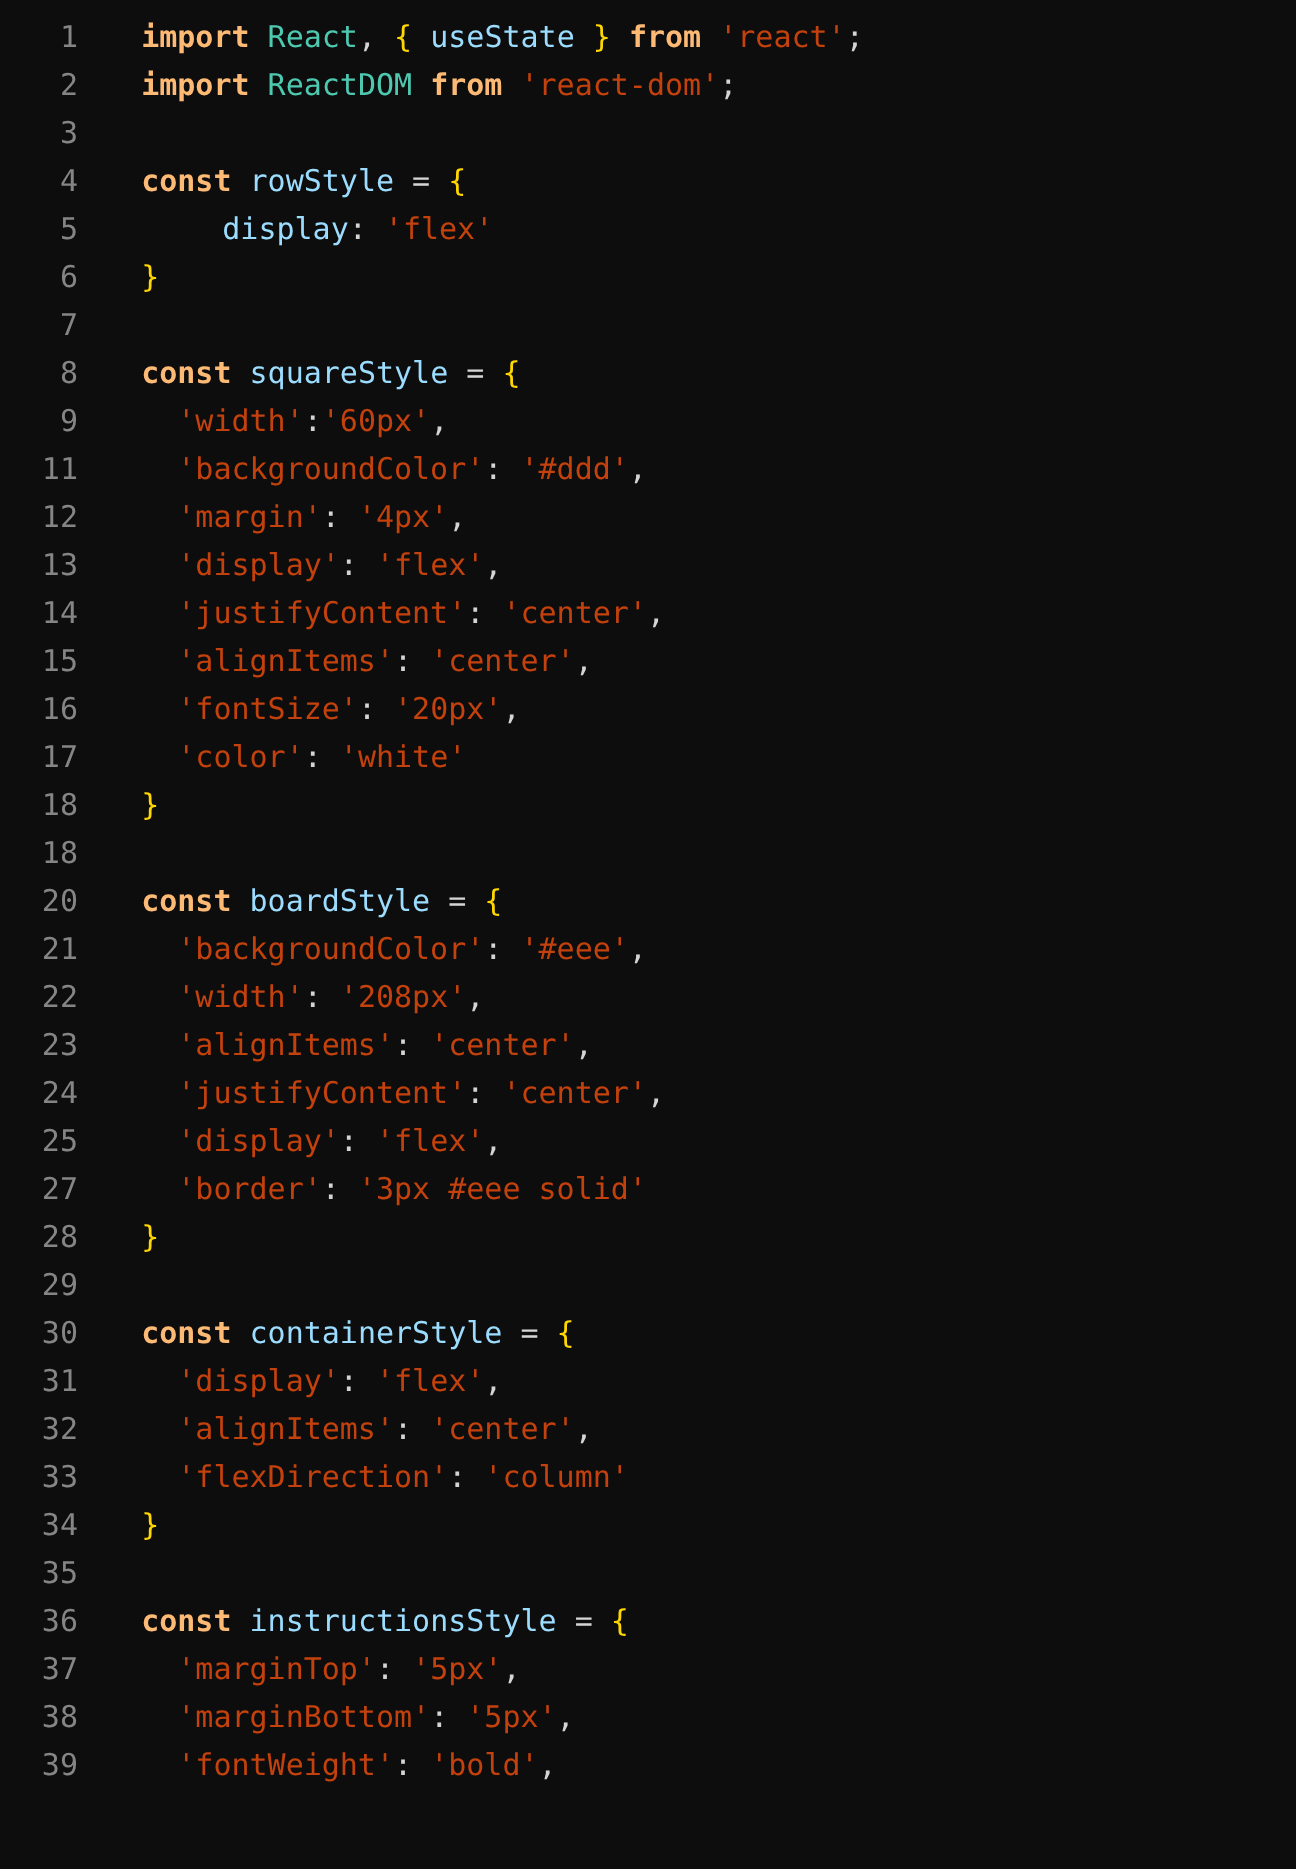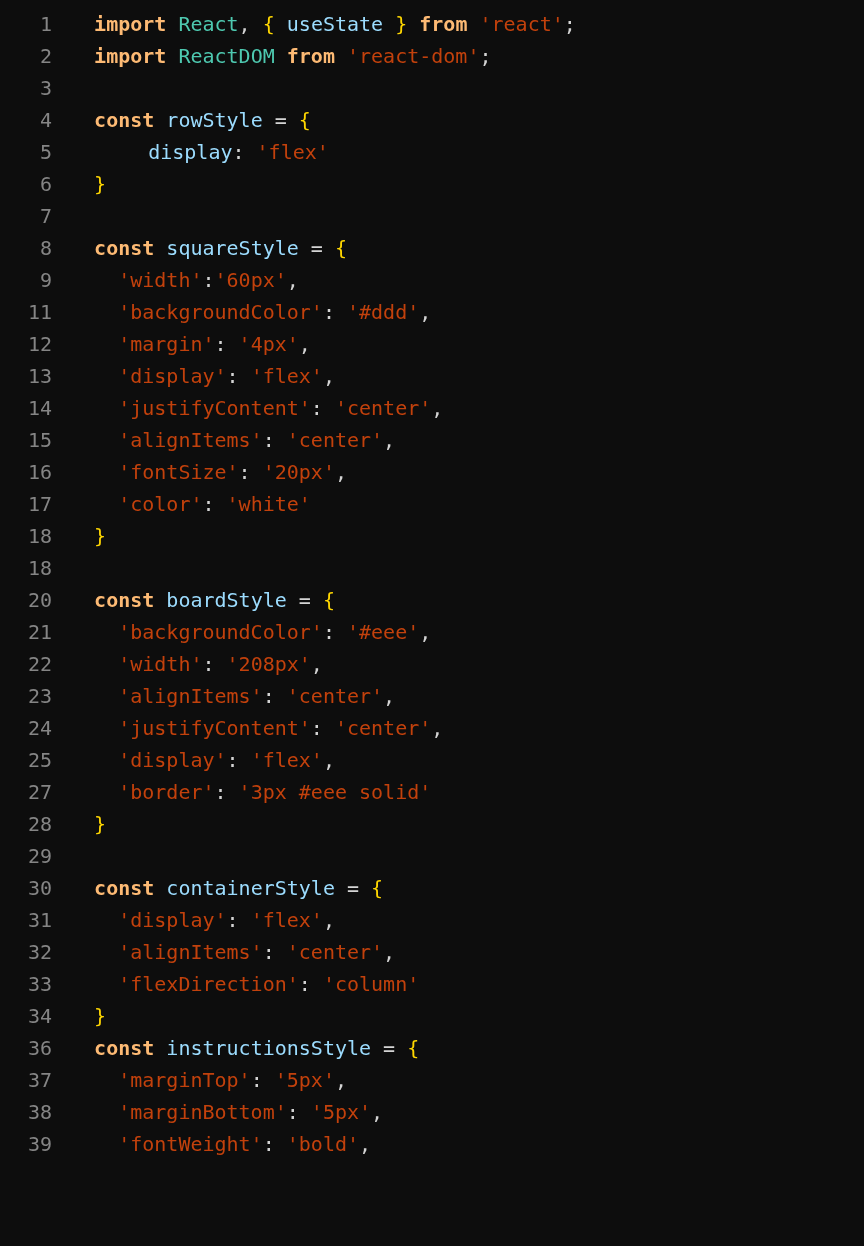--- a/index.html
+++ b/index.html
@@ -170,20 +170,24 @@
     </div>
     <div class="line">
       <div class="gutter">33</div>
       <div class="code"><span>    </span><span class="tok-string">'flexDirection'</span><span class="tok-punct">: </span><span class="tok-string">'column'</span></div>
     </div>
     <div class="line">
       <div class="gutter">34</div>
       <div class="code"><span>  </span><span class="tok-brace">}</span></div>
     </div>
     <div class="line">
+      <div class="gutter">35</div>
+      <div class="code"><span>  </span></div>
+    </div>
+    <div class="line">
       <div class="gutter">36</div>
       <div class="code"><span>  </span><span class="tok-keyword">const </span><span class="tok-var">instructionsStyle</span><span class="tok-punct"> = </span><span class="tok-brace">{</span></div>
     </div>
     <div class="line">
       <div class="gutter">37</div>
       <div class="code"><span>    </span><span class="tok-string">'marginTop'</span><span class="tok-punct">: </span><span class="tok-string">'5px'</span><span class="tok-punct">,</span></div>
     </div>
     <div class="line">
       <div class="gutter">38</div>
       <div class="code"><span>    </span><span class="tok-string">'marginBottom'</span><span class="tok-punct">: </span><span class="tok-string">'5px'</span><span class="tok-punct">,</span></div>

